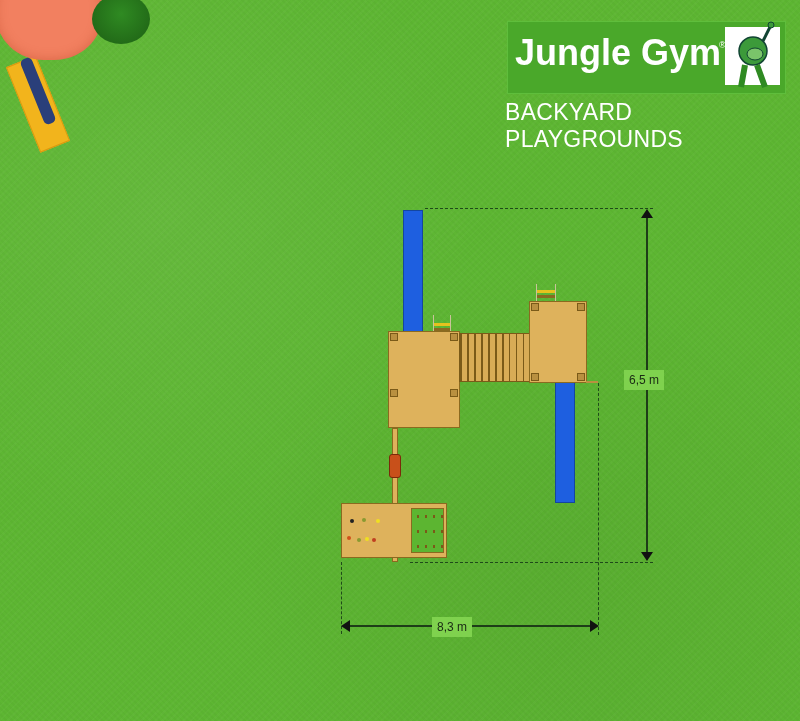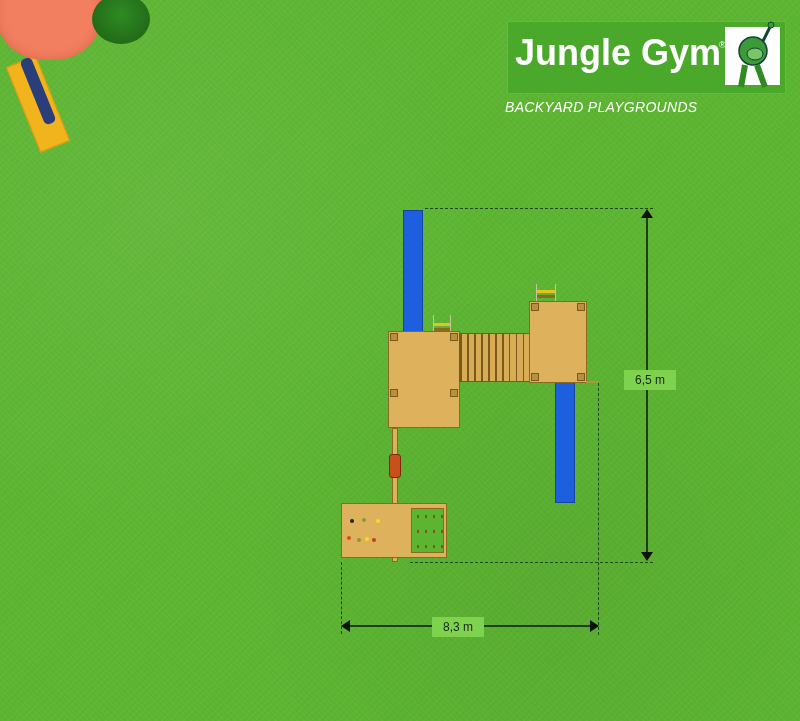--- a/index.html
+++ b/index.html
@@ -12,32 +12,32 @@
       radial-gradient(circle at 70% 80%, rgba(0,0,0,0.05) 0, transparent 40%),
       repeating-linear-gradient(45deg, rgba(0,0,0,0.025) 0 2px, transparent 2px 4px),
       repeating-linear-gradient(-45deg, rgba(255,255,255,0.025) 0 2px, transparent 2px 5px),
       #5db632;}
   .abs{position:absolute;}
   
   .logo-box{position:absolute;left:507px;top:21px;width:277px;height:71px;background:#4aa82a;border:1px solid #5fbe3c;}
   .logo-title{position:absolute;left:515px;top:28px;font-size:36px;font-weight:bold;color:#fff;letter-spacing:0px;line-height:50px;}
   .logo-reg{position:absolute;left:719px;top:40px;font-size:9px;color:#fff;}
   .logo-mascot{position:absolute;left:725px;top:27px;width:55px;height:58px;background:#fff;}
-  .logo-sub{position:absolute;left:505px;top:99px;font-size:14px;color:#fff;letter-spacing:0.3px;font-style:italic;}
+  .logo-sub{position:absolute;left:505px;top:99px;font-size:23px;color:#fff;letter-spacing:0.3px;}
   
   .slide{position:absolute;background:#1e5fe0;border:1px solid #14469f;box-sizing:border-box;}
   .deck{position:absolute;background:#deb25c;border:1.5px solid #8a6a20;box-sizing:border-box;}
   .post{position:absolute;width:6px;height:6px;background:#b99040;border:1px solid #7a5a18;}
   .bridge{position:absolute;background:#d8ac56;border:1.5px solid #7a5a18;box-sizing:border-box;
     background-image:repeating-linear-gradient(90deg,#7a5a18 0 1.5px,transparent 1.5px 7px);}
   .dash-h{position:absolute;height:0;border-top:1.5px dashed #1f4a1a;}
   .dash-v{position:absolute;width:0;border-left:1.5px dashed #1f4a1a;}
   .dim-v{position:absolute;width:1.5px;background:#1e3d18;}
   .dim-h{position:absolute;height:1.5px;background:#1e3d18;}
-  .dim-label{position:absolute;background:#7fd24e;color:#1a2a14;font-size:12px;padding:3px 11px;line-height:14px;}
+  .dim-label{position:absolute;background:#7fd24e;color:#1a2a14;font-size:12px;padding:3px 5px;line-height:14px;}
   .arrow-up{position:absolute;width:0;height:0;border-left:6px solid transparent;border-right:6px solid transparent;border-bottom:9px solid #111;}
   .arrow-down{position:absolute;width:0;height:0;border-left:6px solid transparent;border-right:6px solid transparent;border-top:9px solid #111;}
   .arrow-left{position:absolute;width:0;height:0;border-top:6px solid transparent;border-bottom:6px solid transparent;border-right:9px solid #111;}
   .arrow-right{position:absolute;width:0;height:0;border-top:6px solid transparent;border-bottom:6px solid transparent;border-left:9px solid #111;}
   .ladder{position:absolute;border-left:1.5px solid #c9c39a;border-right:1.5px solid #c9c39a;box-sizing:border-box;}
   .ladder .rung{position:absolute;left:0;right:0;height:3px;background:#e6c21e;}
   .hold{position:absolute;width:4px;height:4px;border-radius:50%;}
 </style>
 </head>
 <body>

